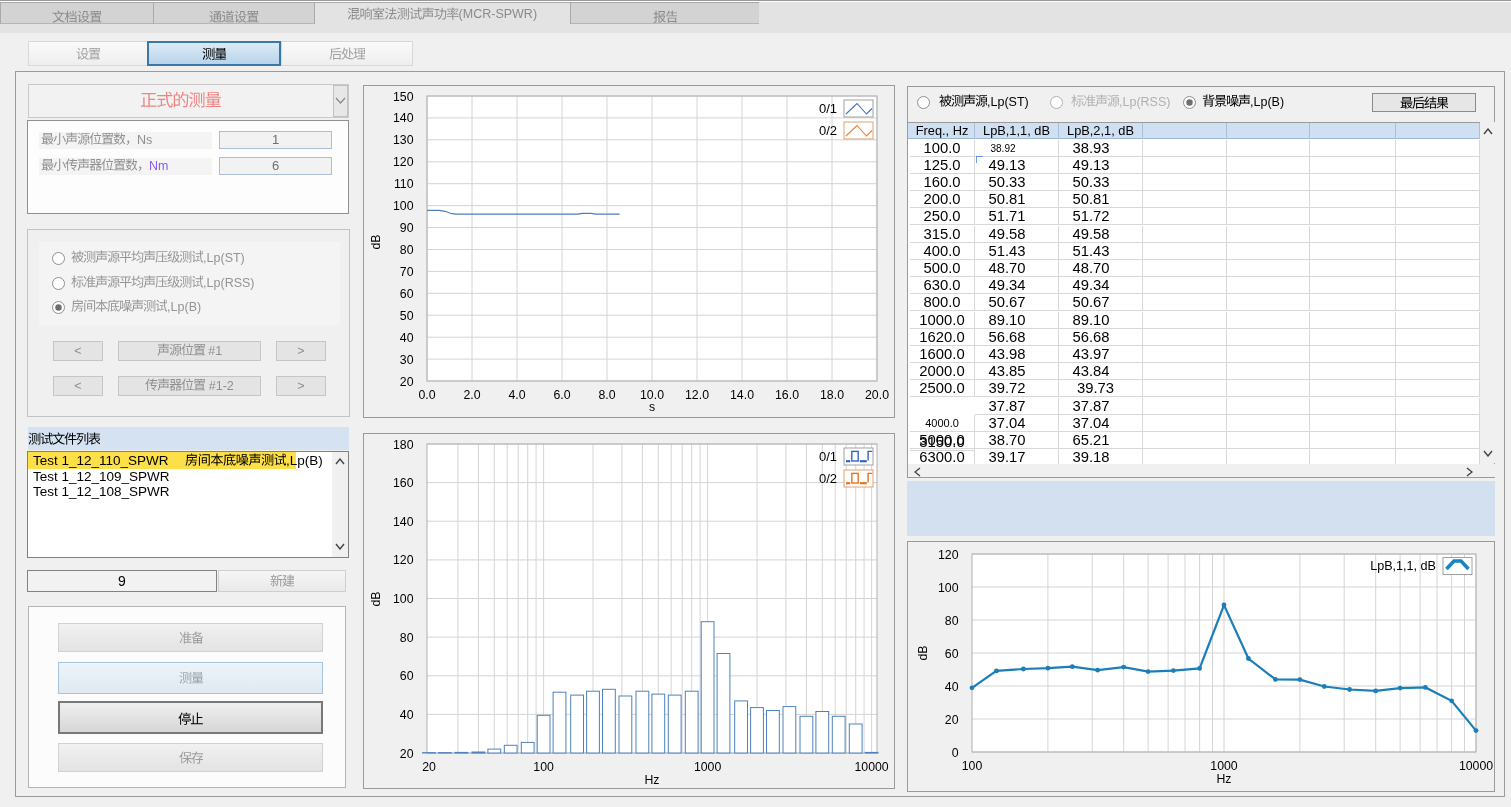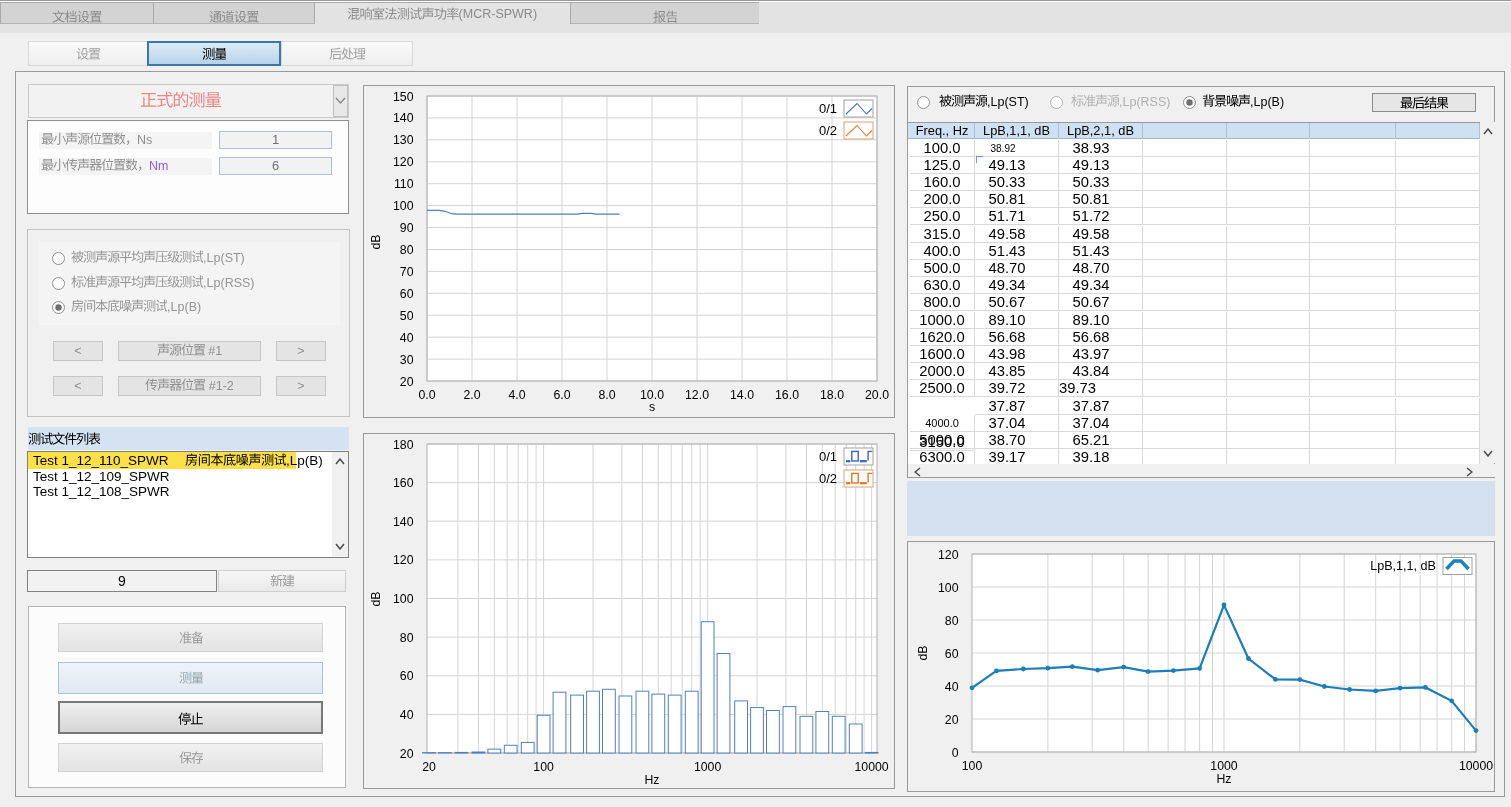--- a/index.html
+++ b/index.html
@@ -515,21 +515,21 @@
     <div class="abs" style="left:488px;top:222.9px;width:84px;height:17.2px;border-right:1px solid #d8d8d8;border-bottom:1px solid #d8d8d8;font-size:14.8px;text-align:center;line-height:17px;"></div>
     <div class="abs" style="left:2px;top:240.1px;width:65px;height:17.2px;border-right:1px solid #d8d8d8;border-bottom:1px solid #d8d8d8;font-size:14.8px;text-align:center;line-height:17px;">2000.0</div>
     <div class="abs" style="left:67px;top:240.1px;width:84px;height:17.2px;border-right:1px solid #d8d8d8;border-bottom:1px solid #d8d8d8;font-size:14.8px;text-align:center;line-height:17px;padding-right:19px;">43.85</div>
     <div class="abs" style="left:151px;top:240.1px;width:84px;height:17.2px;border-right:1px solid #d8d8d8;border-bottom:1px solid #d8d8d8;font-size:14.8px;text-align:center;line-height:17px;padding-right:19px;">43.84</div>
     <div class="abs" style="left:235px;top:240.1px;width:84px;height:17.2px;border-right:1px solid #d8d8d8;border-bottom:1px solid #d8d8d8;font-size:14.8px;text-align:center;line-height:17px;"></div>
     <div class="abs" style="left:319px;top:240.1px;width:83px;height:17.2px;border-right:1px solid #d8d8d8;border-bottom:1px solid #d8d8d8;font-size:14.8px;text-align:center;line-height:17px;"></div>
     <div class="abs" style="left:402px;top:240.1px;width:86px;height:17.2px;border-right:1px solid #d8d8d8;border-bottom:1px solid #d8d8d8;font-size:14.8px;text-align:center;line-height:17px;"></div>
     <div class="abs" style="left:488px;top:240.1px;width:84px;height:17.2px;border-right:1px solid #d8d8d8;border-bottom:1px solid #d8d8d8;font-size:14.8px;text-align:center;line-height:17px;"></div>
     <div class="abs" style="left:2px;top:257.3px;width:65px;height:17.2px;border-right:1px solid #d8d8d8;border-bottom:1px solid #d8d8d8;font-size:14.8px;text-align:center;line-height:17px;">2500.0</div>
     <div class="abs" style="left:67px;top:257.3px;width:84px;height:17.2px;border-right:1px solid #d8d8d8;border-bottom:1px solid #d8d8d8;font-size:14.8px;text-align:center;line-height:17px;padding-right:19px;">39.72</div>
-    <div class="abs" style="left:151px;top:257.3px;width:84px;height:17.2px;border-right:1px solid #d8d8d8;border-bottom:1px solid #d8d8d8;font-size:14.8px;text-align:left;line-height:17px;padding-right:28px;">39.73</div>
+    <div class="abs" style="left:151px;top:257.3px;width:84px;height:17.2px;border-right:1px solid #d8d8d8;border-bottom:1px solid #d8d8d8;font-size:14.8px;text-align:right;line-height:17px;padding-right:28px;">39.73</div>
     <div class="abs" style="left:235px;top:257.3px;width:84px;height:17.2px;border-right:1px solid #d8d8d8;border-bottom:1px solid #d8d8d8;font-size:14.8px;text-align:center;line-height:17px;"></div>
     <div class="abs" style="left:319px;top:257.3px;width:83px;height:17.2px;border-right:1px solid #d8d8d8;border-bottom:1px solid #d8d8d8;font-size:14.8px;text-align:center;line-height:17px;"></div>
     <div class="abs" style="left:402px;top:257.3px;width:86px;height:17.2px;border-right:1px solid #d8d8d8;border-bottom:1px solid #d8d8d8;font-size:14.8px;text-align:center;line-height:17px;"></div>
     <div class="abs" style="left:488px;top:257.3px;width:84px;height:17.2px;border-right:1px solid #d8d8d8;border-bottom:1px solid #d8d8d8;font-size:14.8px;text-align:center;line-height:17px;"></div>
     <div class="abs" style="left:2px;top:274.5px;width:65px;height:17.2px;border-right:1px solid #d8d8d8;border-bottom:1px solid #d8d8d8;font-size:14.8px;text-align:center;line-height:17px;margin-top:36px;">3150.0</div>
     <div class="abs" style="left:67px;top:274.5px;width:84px;height:17.2px;border-right:1px solid #d8d8d8;border-bottom:1px solid #d8d8d8;font-size:14.8px;text-align:center;line-height:17px;padding-right:19px;">37.87</div>
     <div class="abs" style="left:151px;top:274.5px;width:84px;height:17.2px;border-right:1px solid #d8d8d8;border-bottom:1px solid #d8d8d8;font-size:14.8px;text-align:center;line-height:17px;padding-right:19px;">37.87</div>
     <div class="abs" style="left:235px;top:274.5px;width:84px;height:17.2px;border-right:1px solid #d8d8d8;border-bottom:1px solid #d8d8d8;font-size:14.8px;text-align:center;line-height:17px;"></div>
     <div class="abs" style="left:319px;top:274.5px;width:83px;height:17.2px;border-right:1px solid #d8d8d8;border-bottom:1px solid #d8d8d8;font-size:14.8px;text-align:center;line-height:17px;"></div>
     <div class="abs" style="left:402px;top:274.5px;width:86px;height:17.2px;border-right:1px solid #d8d8d8;border-bottom:1px solid #d8d8d8;font-size:14.8px;text-align:center;line-height:17px;"></div>

